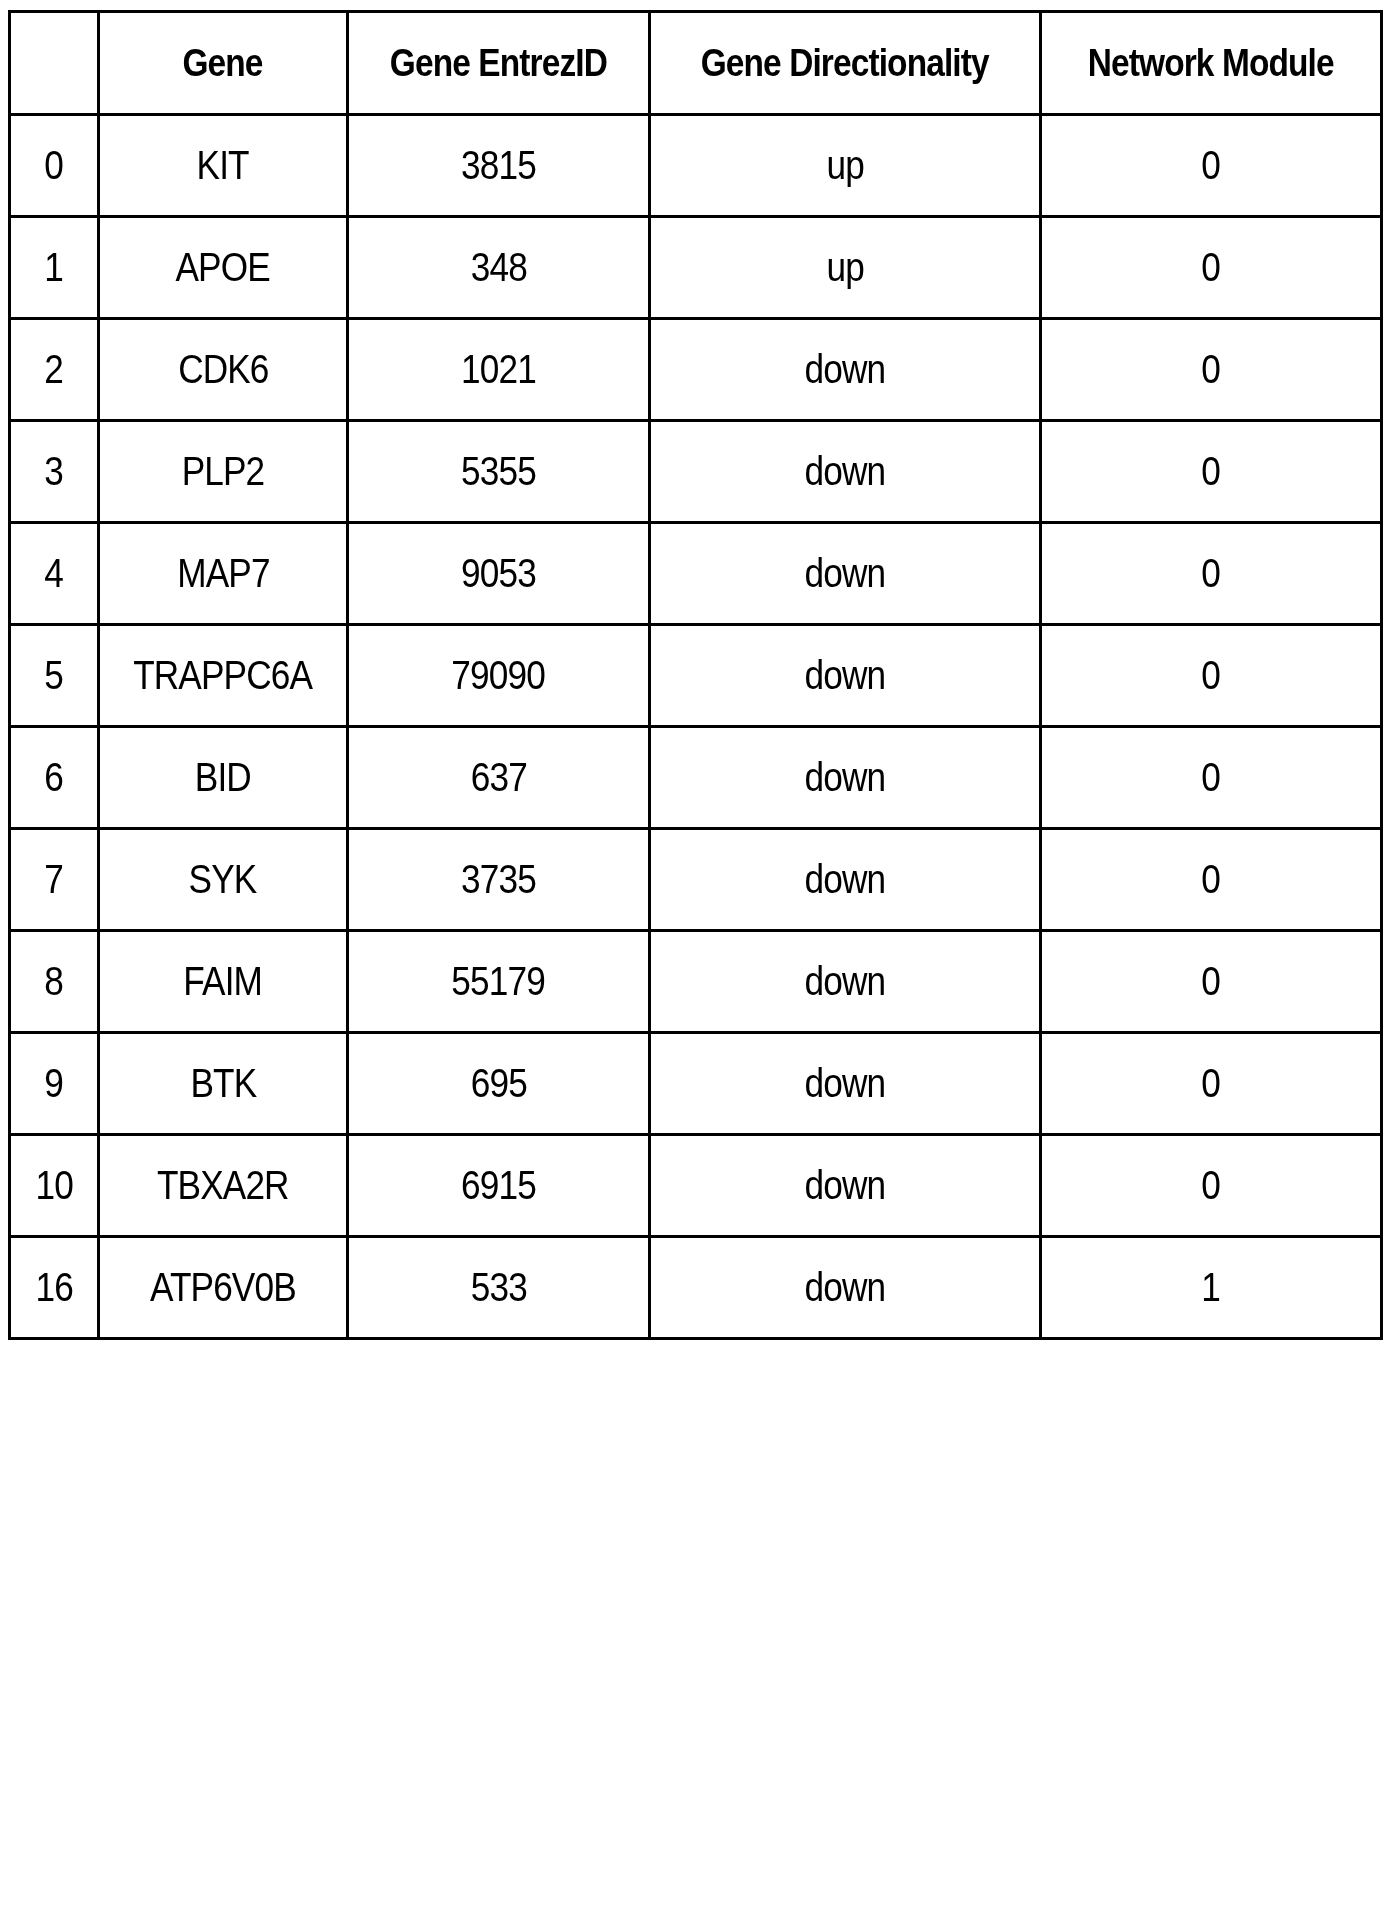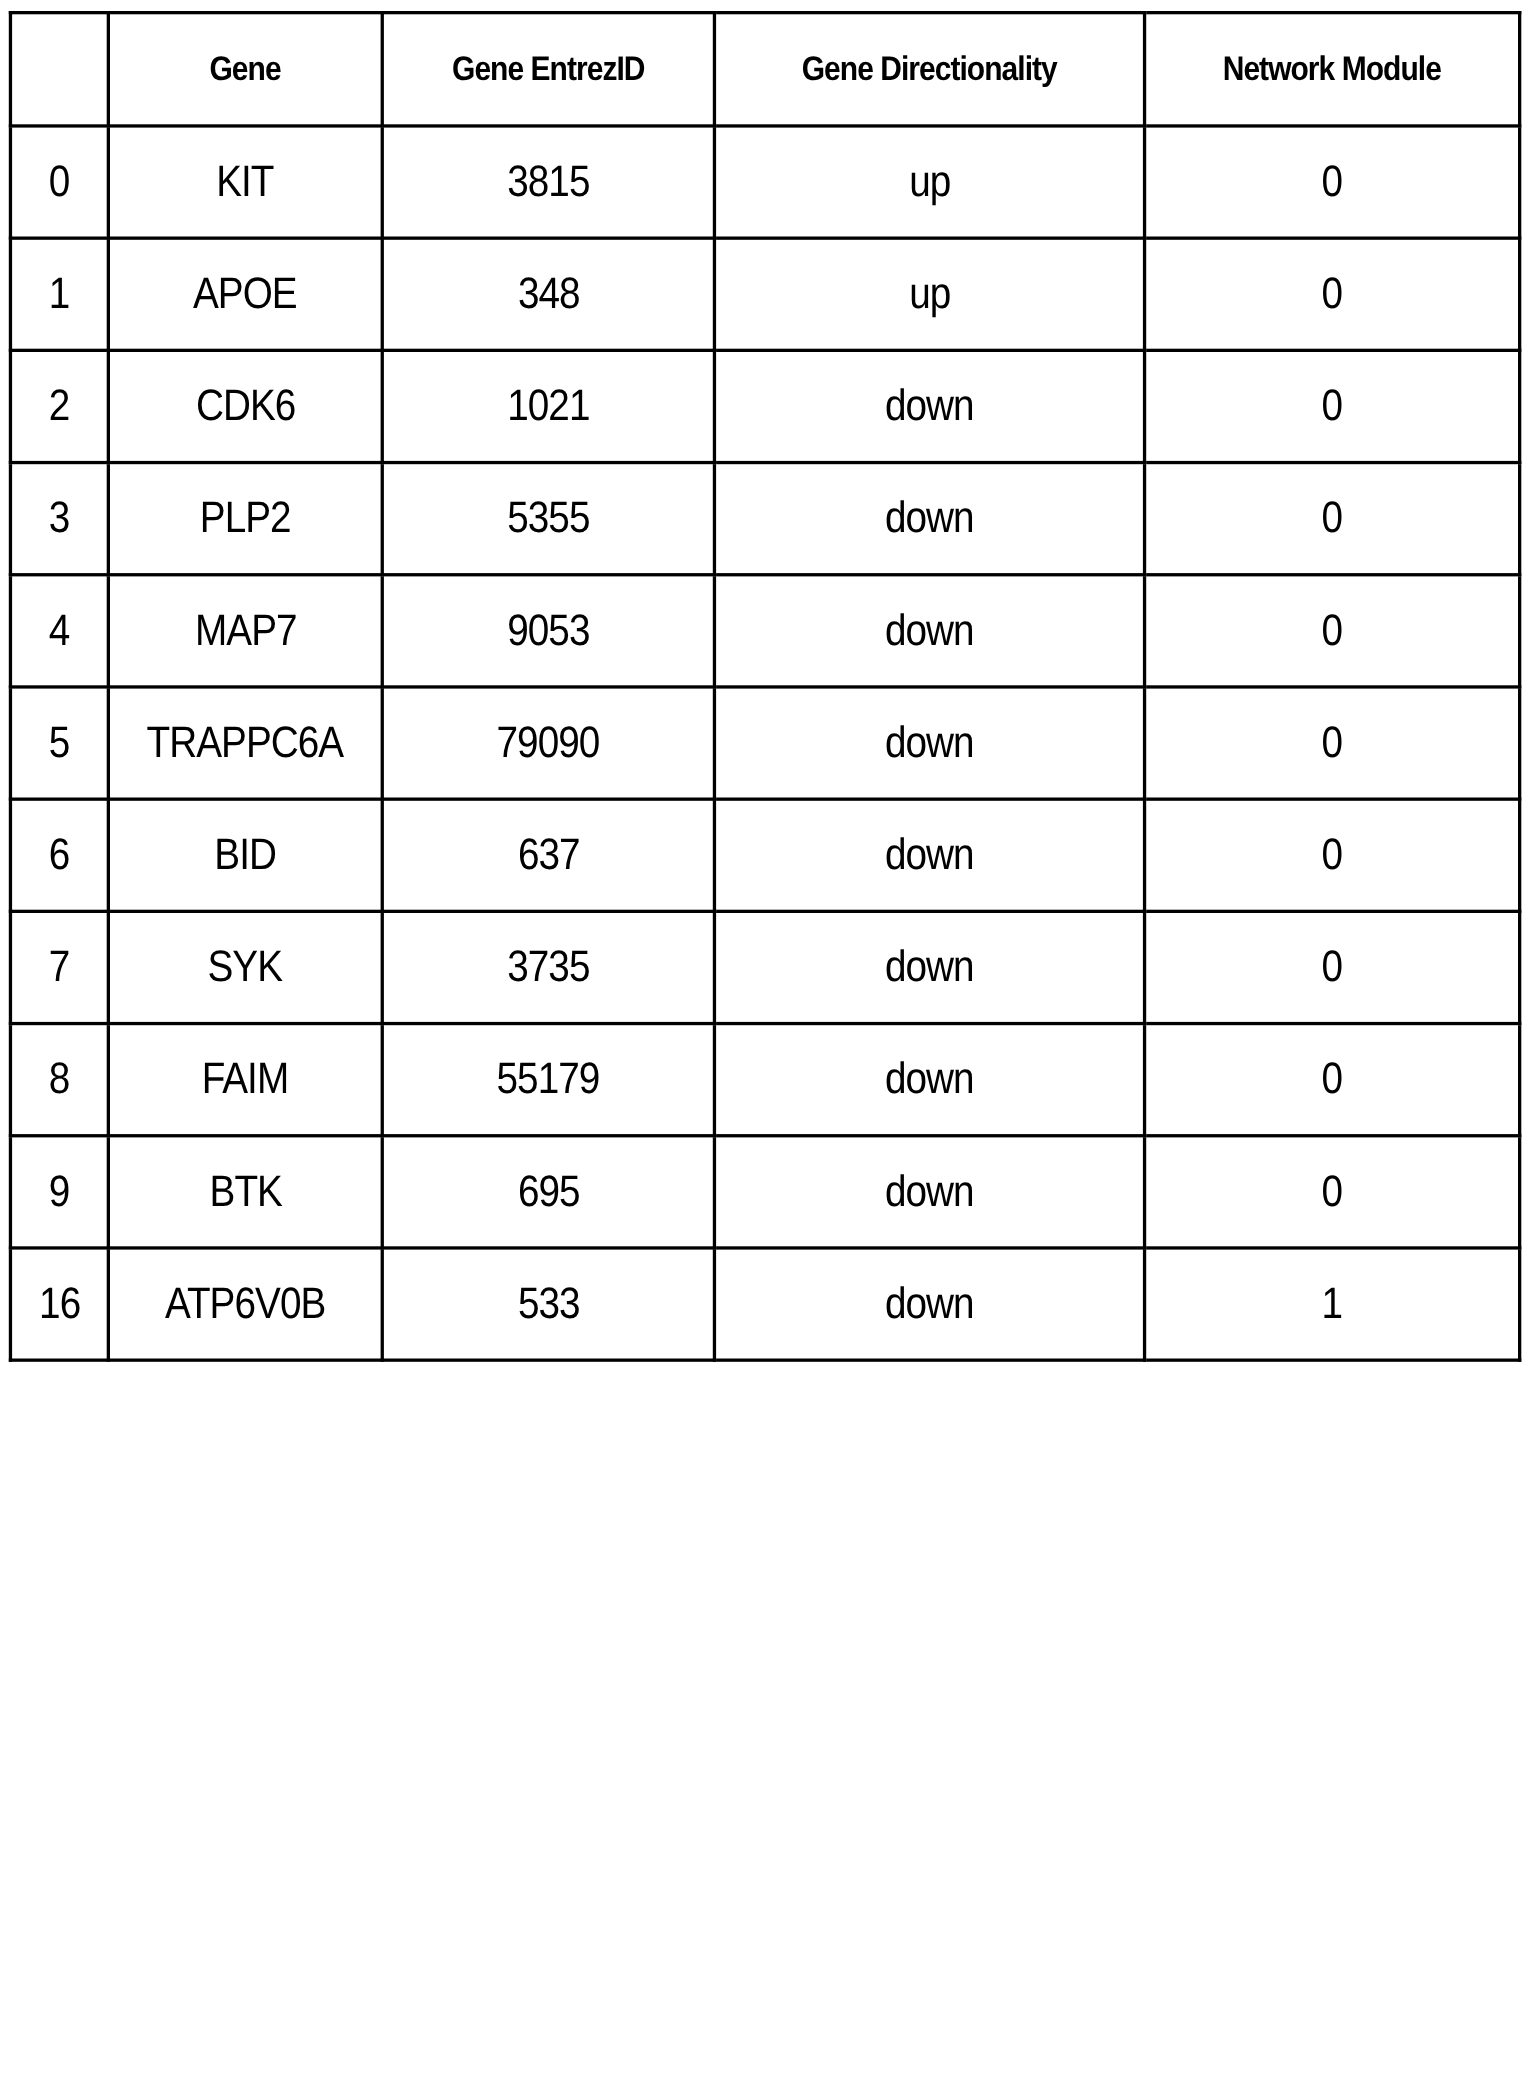--- a/index.html
+++ b/index.html
@@ -16,21 +16,21 @@
   }
   .gene-table th, .gene-table td {
     border: 3px solid #000000;
     text-align: center;
     vertical-align: middle;
     padding: 0;
   }
   .gene-table th {
     height: 100px;
     font-weight: bold;
-    font-size: 31px;
+    font-size: 38px;
     letter-spacing: -1px;
     transform-origin: center;
   }
   .gene-table td {
     height: 99px;
     font-size: 40px;
     font-weight: normal;
     letter-spacing: -1px;
   }
   .col-idx { width: 89px; }
@@ -125,20 +125,27 @@
         <td><span class="narrow">0</span></td>
       </tr>
       <tr>
         <td><span class="narrow">9</span></td>
         <td><span class="narrow">BTK</span></td>
         <td><span class="narrow">695</span></td>
         <td><span class="narrow">down</span></td>
         <td><span class="narrow">0</span></td>
       </tr>
       <tr>
+        <td><span class="narrow">10</span></td>
+        <td><span class="narrow">TBXA2R</span></td>
+        <td><span class="narrow">6915</span></td>
+        <td><span class="narrow">down</span></td>
+        <td><span class="narrow">0</span></td>
+      </tr>
+      <tr>
         <td><span class="narrow">16</span></td>
         <td><span class="narrow">ATP6V0B</span></td>
         <td><span class="narrow">533</span></td>
         <td><span class="narrow">down</span></td>
         <td><span class="narrow">1</span></td>
       </tr>
     </tbody>
 </table>
 
 </body></html>

